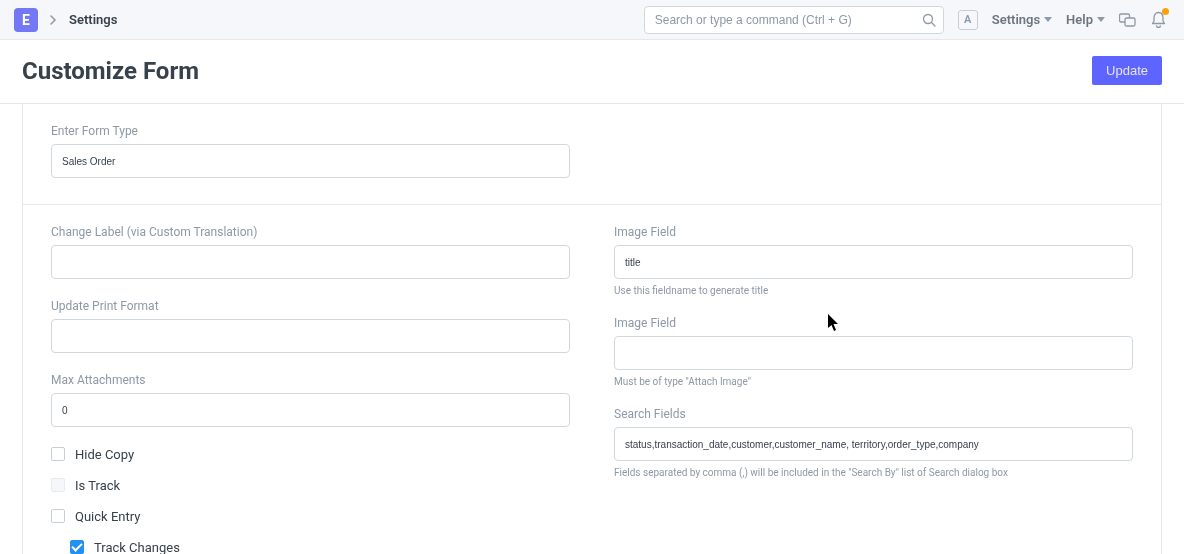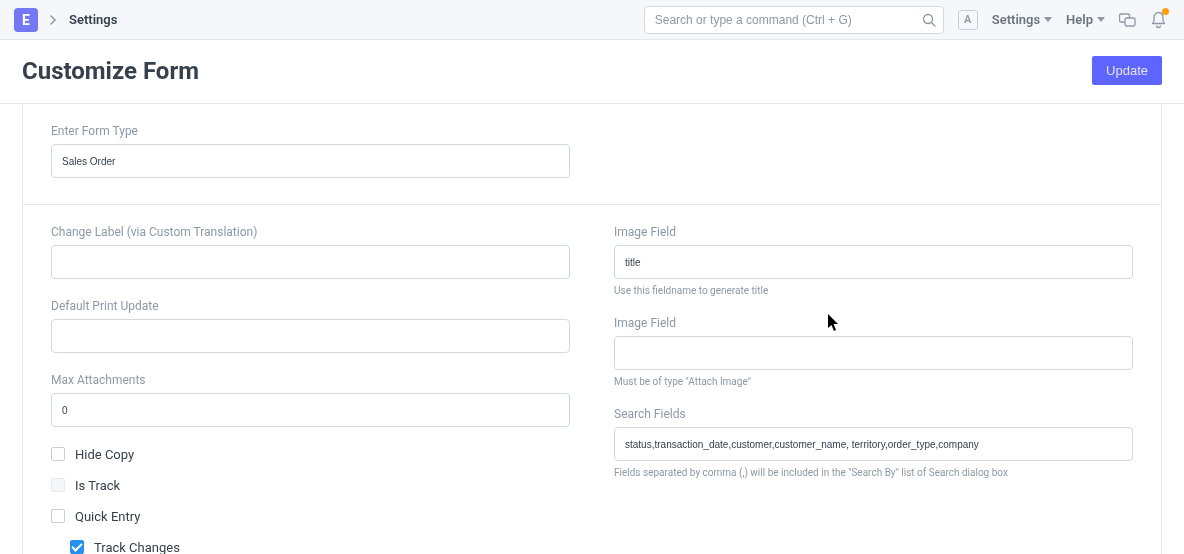--- a/index.html
+++ b/index.html
@@ -250,21 +250,21 @@
     <div class="row">
 
       <div class="col">
 
         <div class="field">
           <label class="control-label">Change Label (via Custom Translation)</label>
           <input class="control-input" value="" style="">
         </div>
 
         <div class="field">
-          <label class="control-label">Default Print Update</label>
+          <label class="control-label">Update Print Format</label>
           <input class="control-input" value="" style="">
         </div>
 
         <div class="field">
           <label class="control-label">Max Attachments</label>
           <input class="control-input" value="0" style="">
         </div>
 
         <div class="checkbox-row">
           <span class="fake-check"></span>

